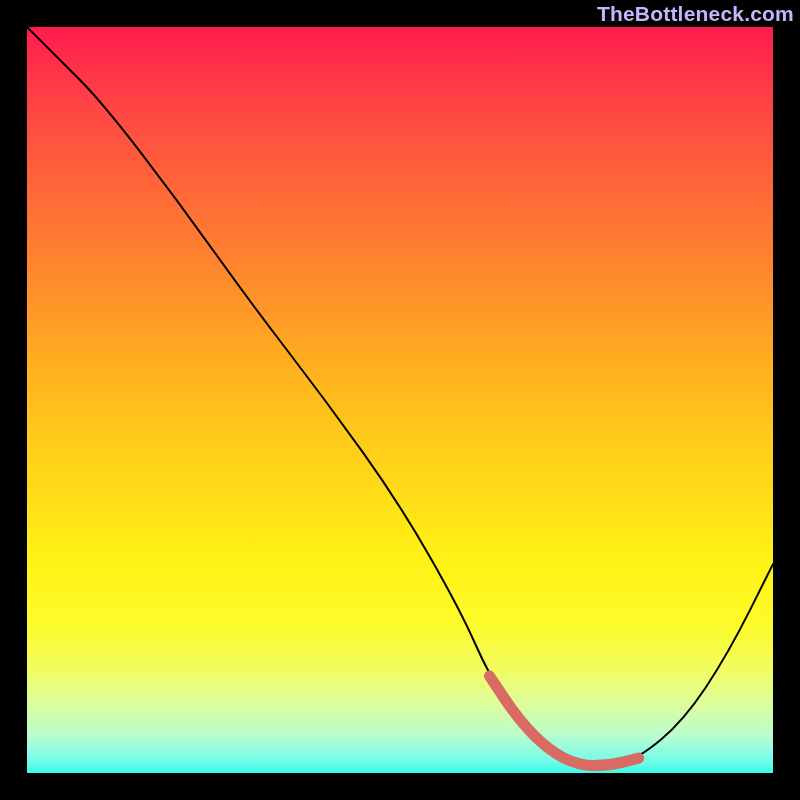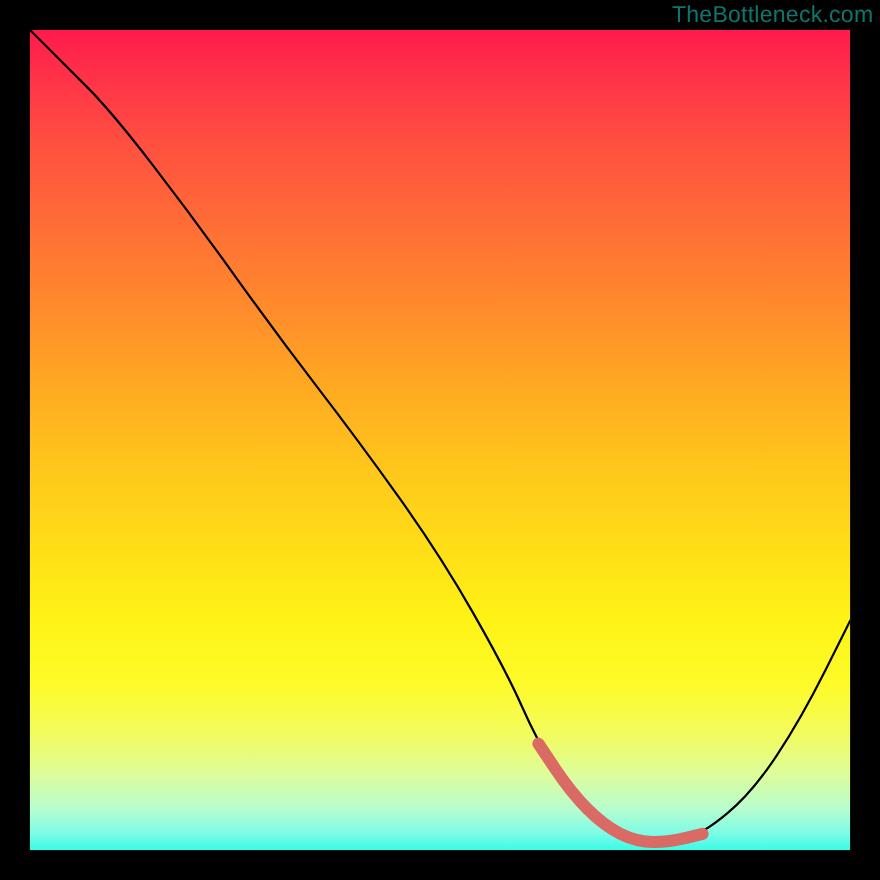--- a/index.html
+++ b/index.html
@@ -43,22 +43,22 @@
       #7cfce6 98%,
       #39fbe7 100%
     );
   }
   .watermark {
     position: absolute;
     top: 2px;
     right: 6px;
     font-family: Arial, Helvetica, sans-serif;
     font-size: 21px;
-    font-weight: 400;
-    color: #0f766e;
+    font-weight: 700;
+    color: #c4b5fd;
     letter-spacing: 0.2px;
   }
   svg.curve {
     position: absolute;
     inset: 0;
   }
 </style>
 </head>
 <body>
 

